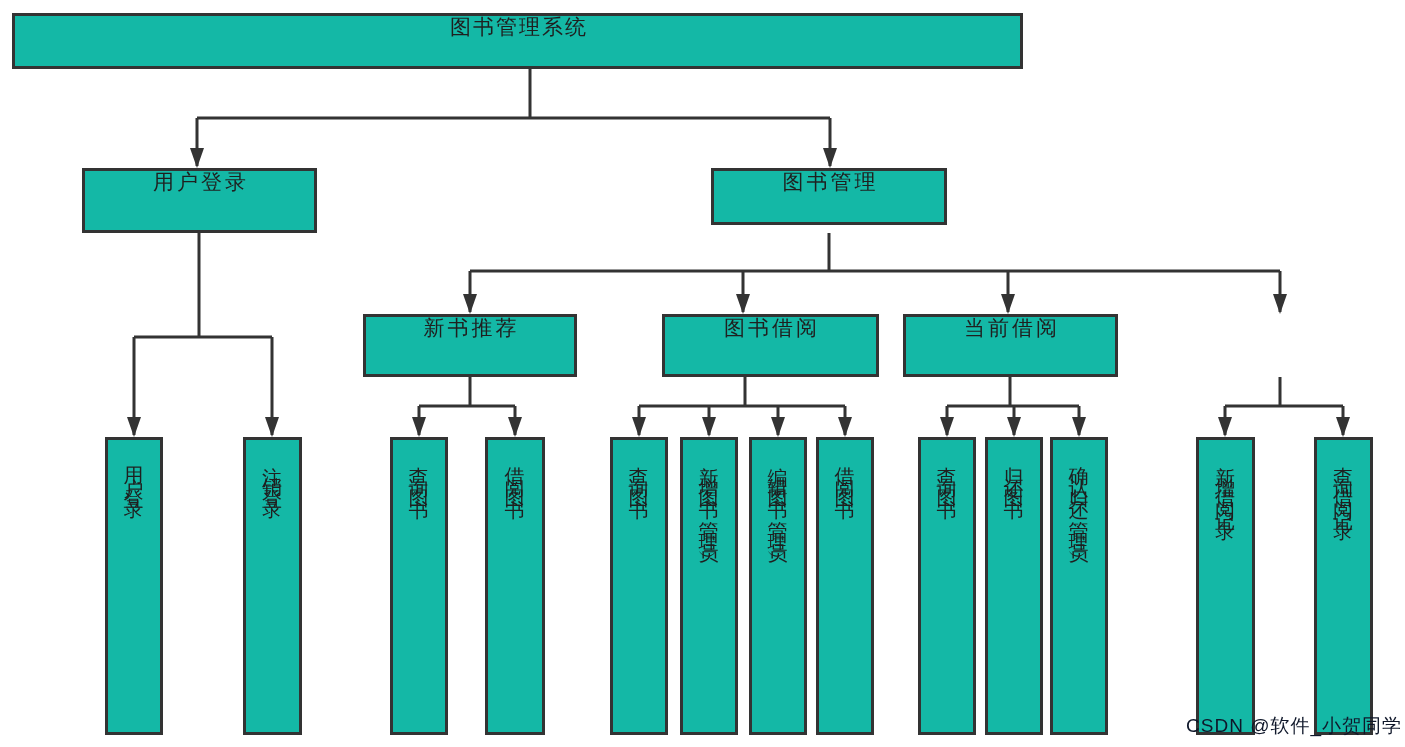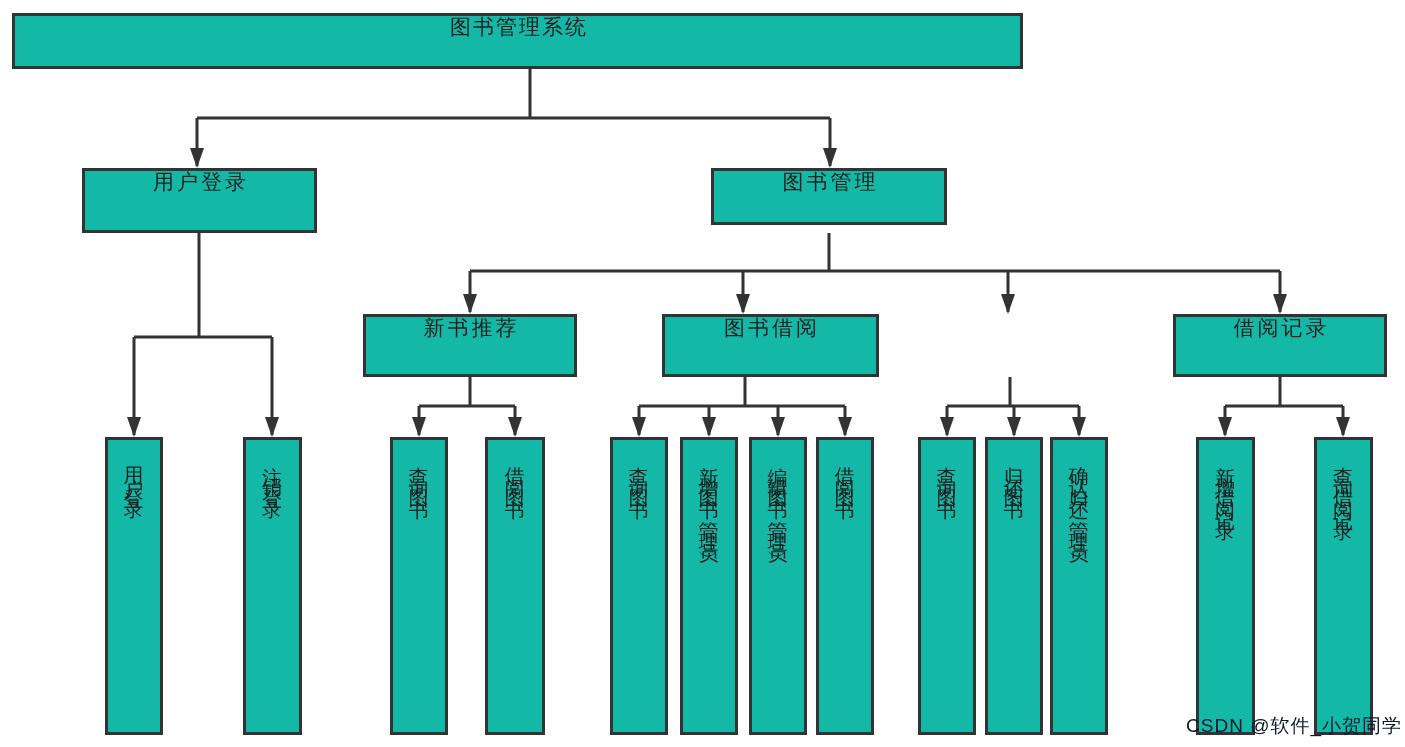--- a/index.html
+++ b/index.html
@@ -120,22 +120,22 @@
   <div class="box" style="left:711px;top:168px;width:236px;height:57px">
     <span class="hlabel">图书管理</span>
   </div>
 
   <div class="box" style="left:363px;top:314px;width:214px;height:63px">
     <span class="hlabel">新书推荐</span>
   </div>
   <div class="box" style="left:662px;top:314px;width:217px;height:63px">
     <span class="hlabel">图书借阅</span>
   </div>
-  <div class="box" style="left:1173px;top:314px;width:214px;height:63px">
-    <span class="hlabel">借阅记录</span>
+  <div class="box" style="left:903px;top:314px;width:215px;height:63px">
+    <span class="hlabel">当前借阅</span>
   </div>
 
   <div class="box" style="left:105px;top:437px;width:58px;height:298px">
     <span class="vlabel">用户登录</span>
   </div>
   <div class="box" style="left:243px;top:437px;width:59px;height:298px">
     <span class="vlabel">注销登录</span>
   </div>
 
   <div class="box" style="left:390px;top:437px;width:58px;height:298px">

